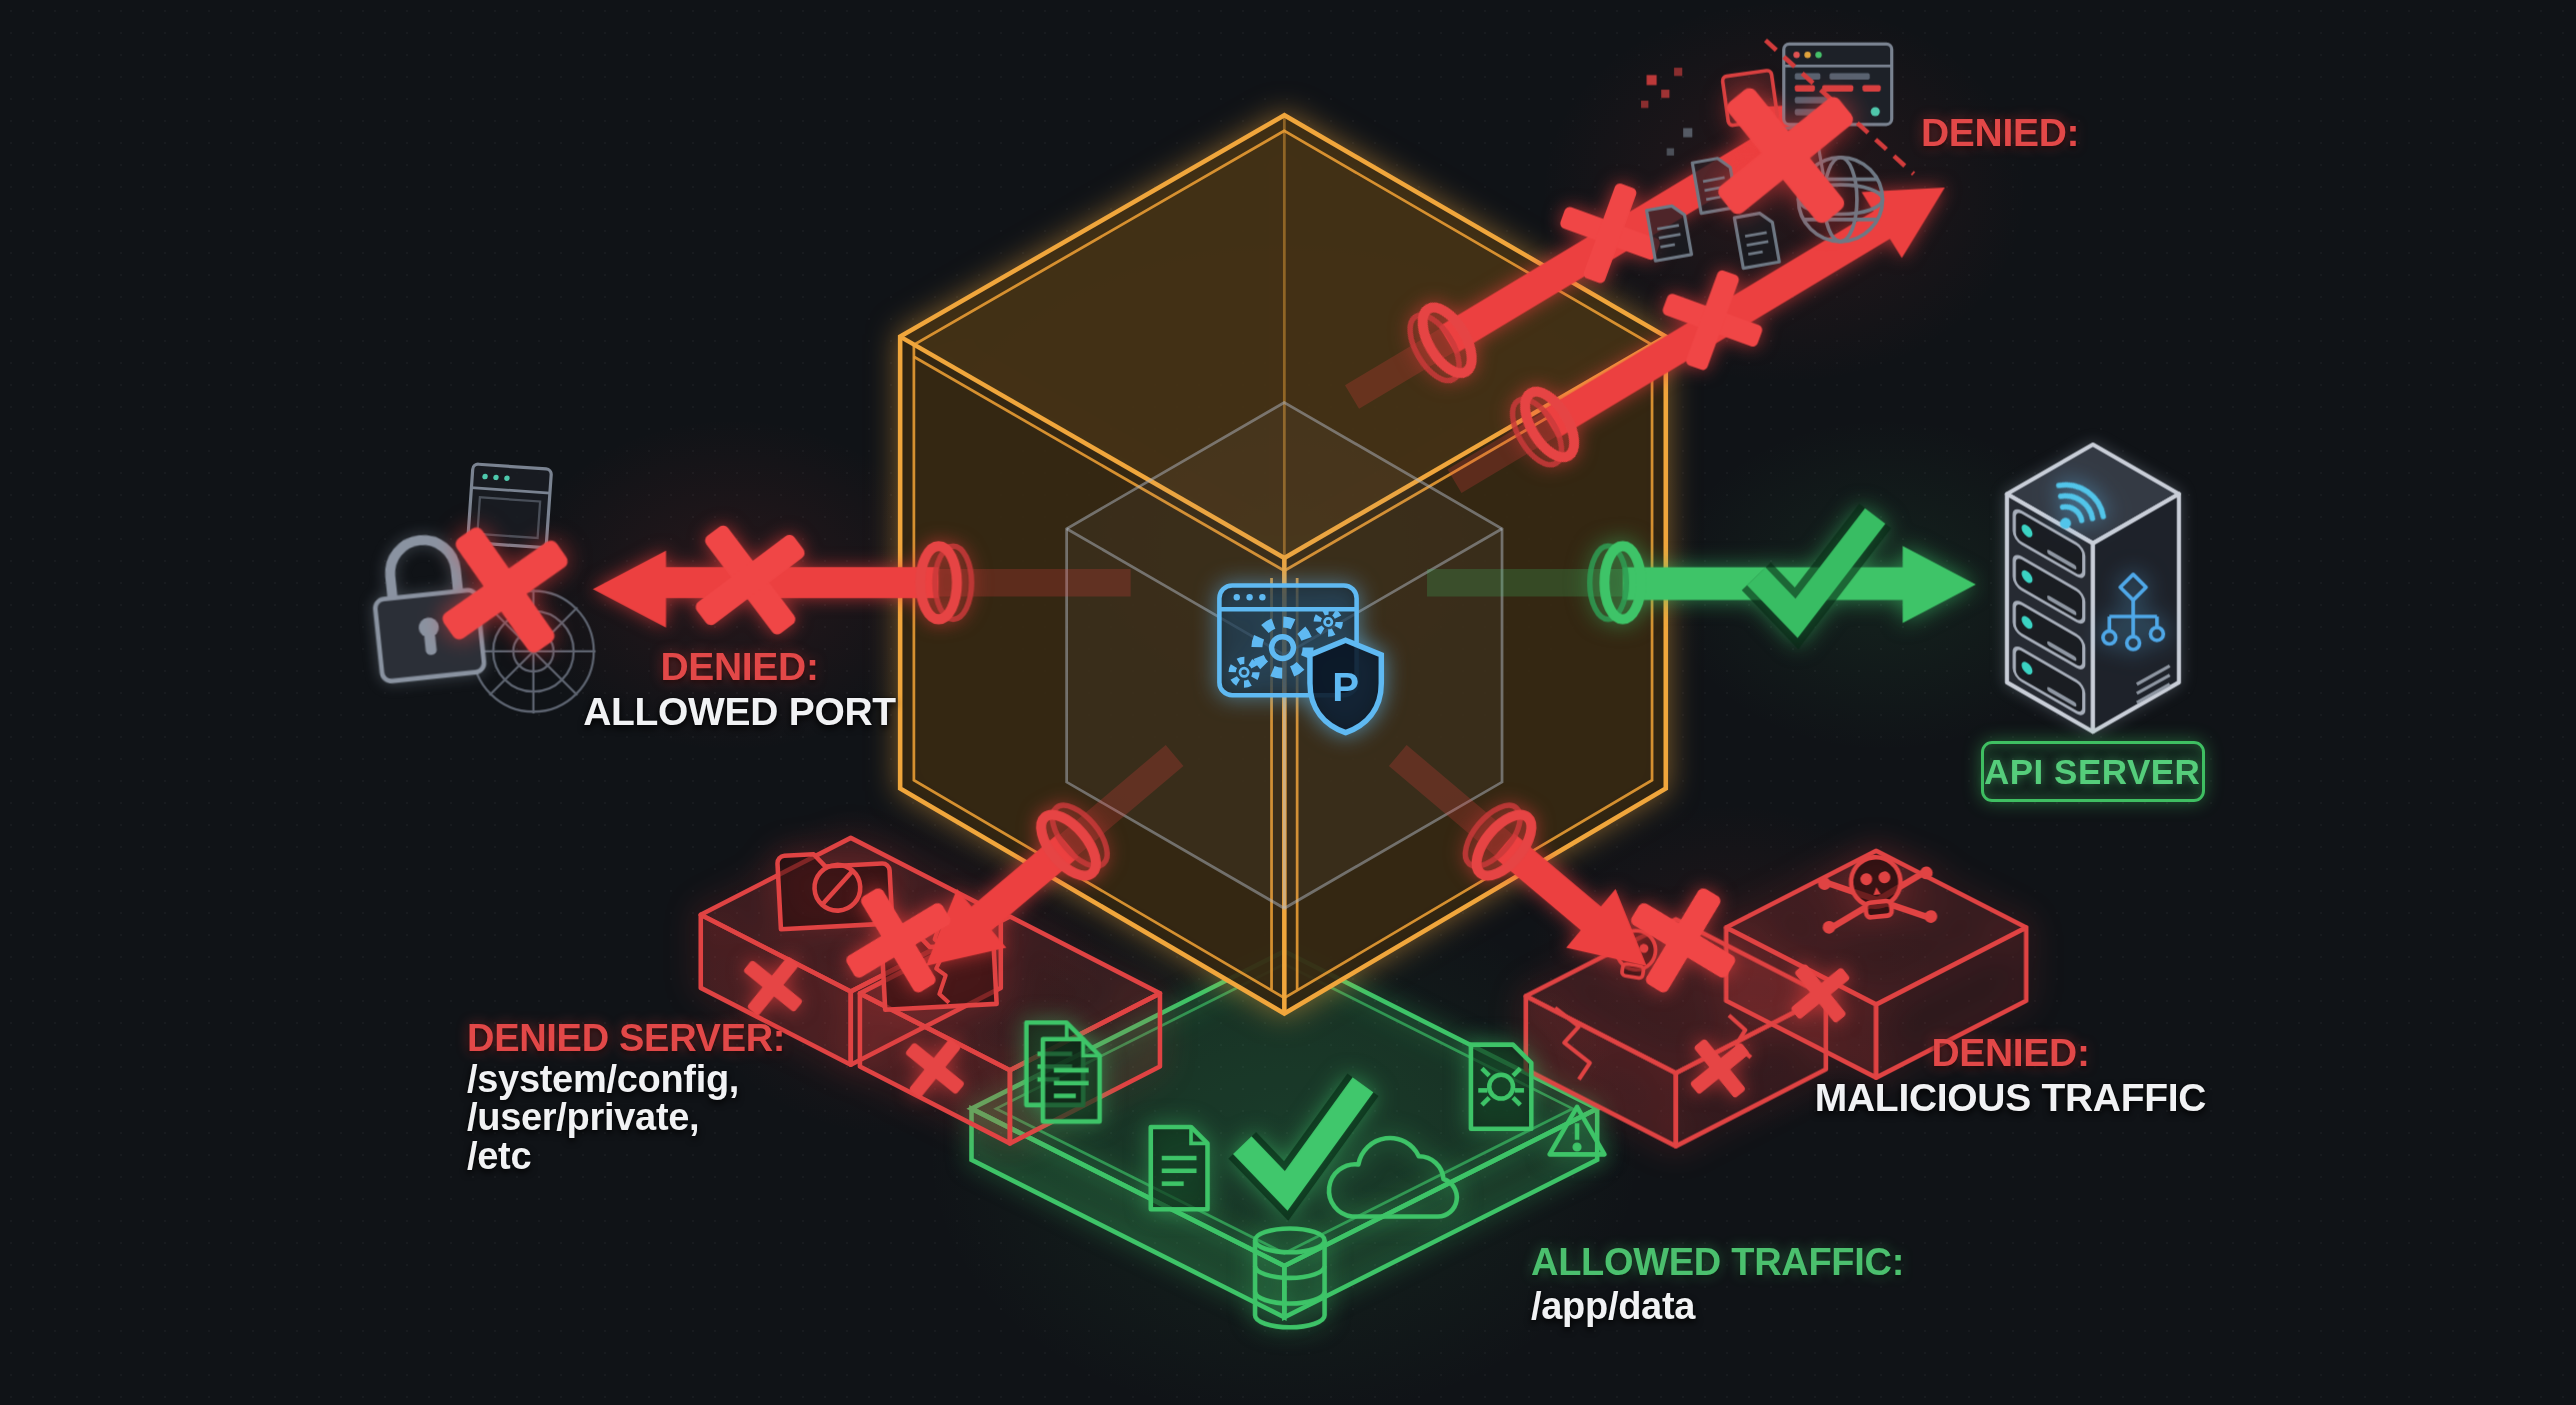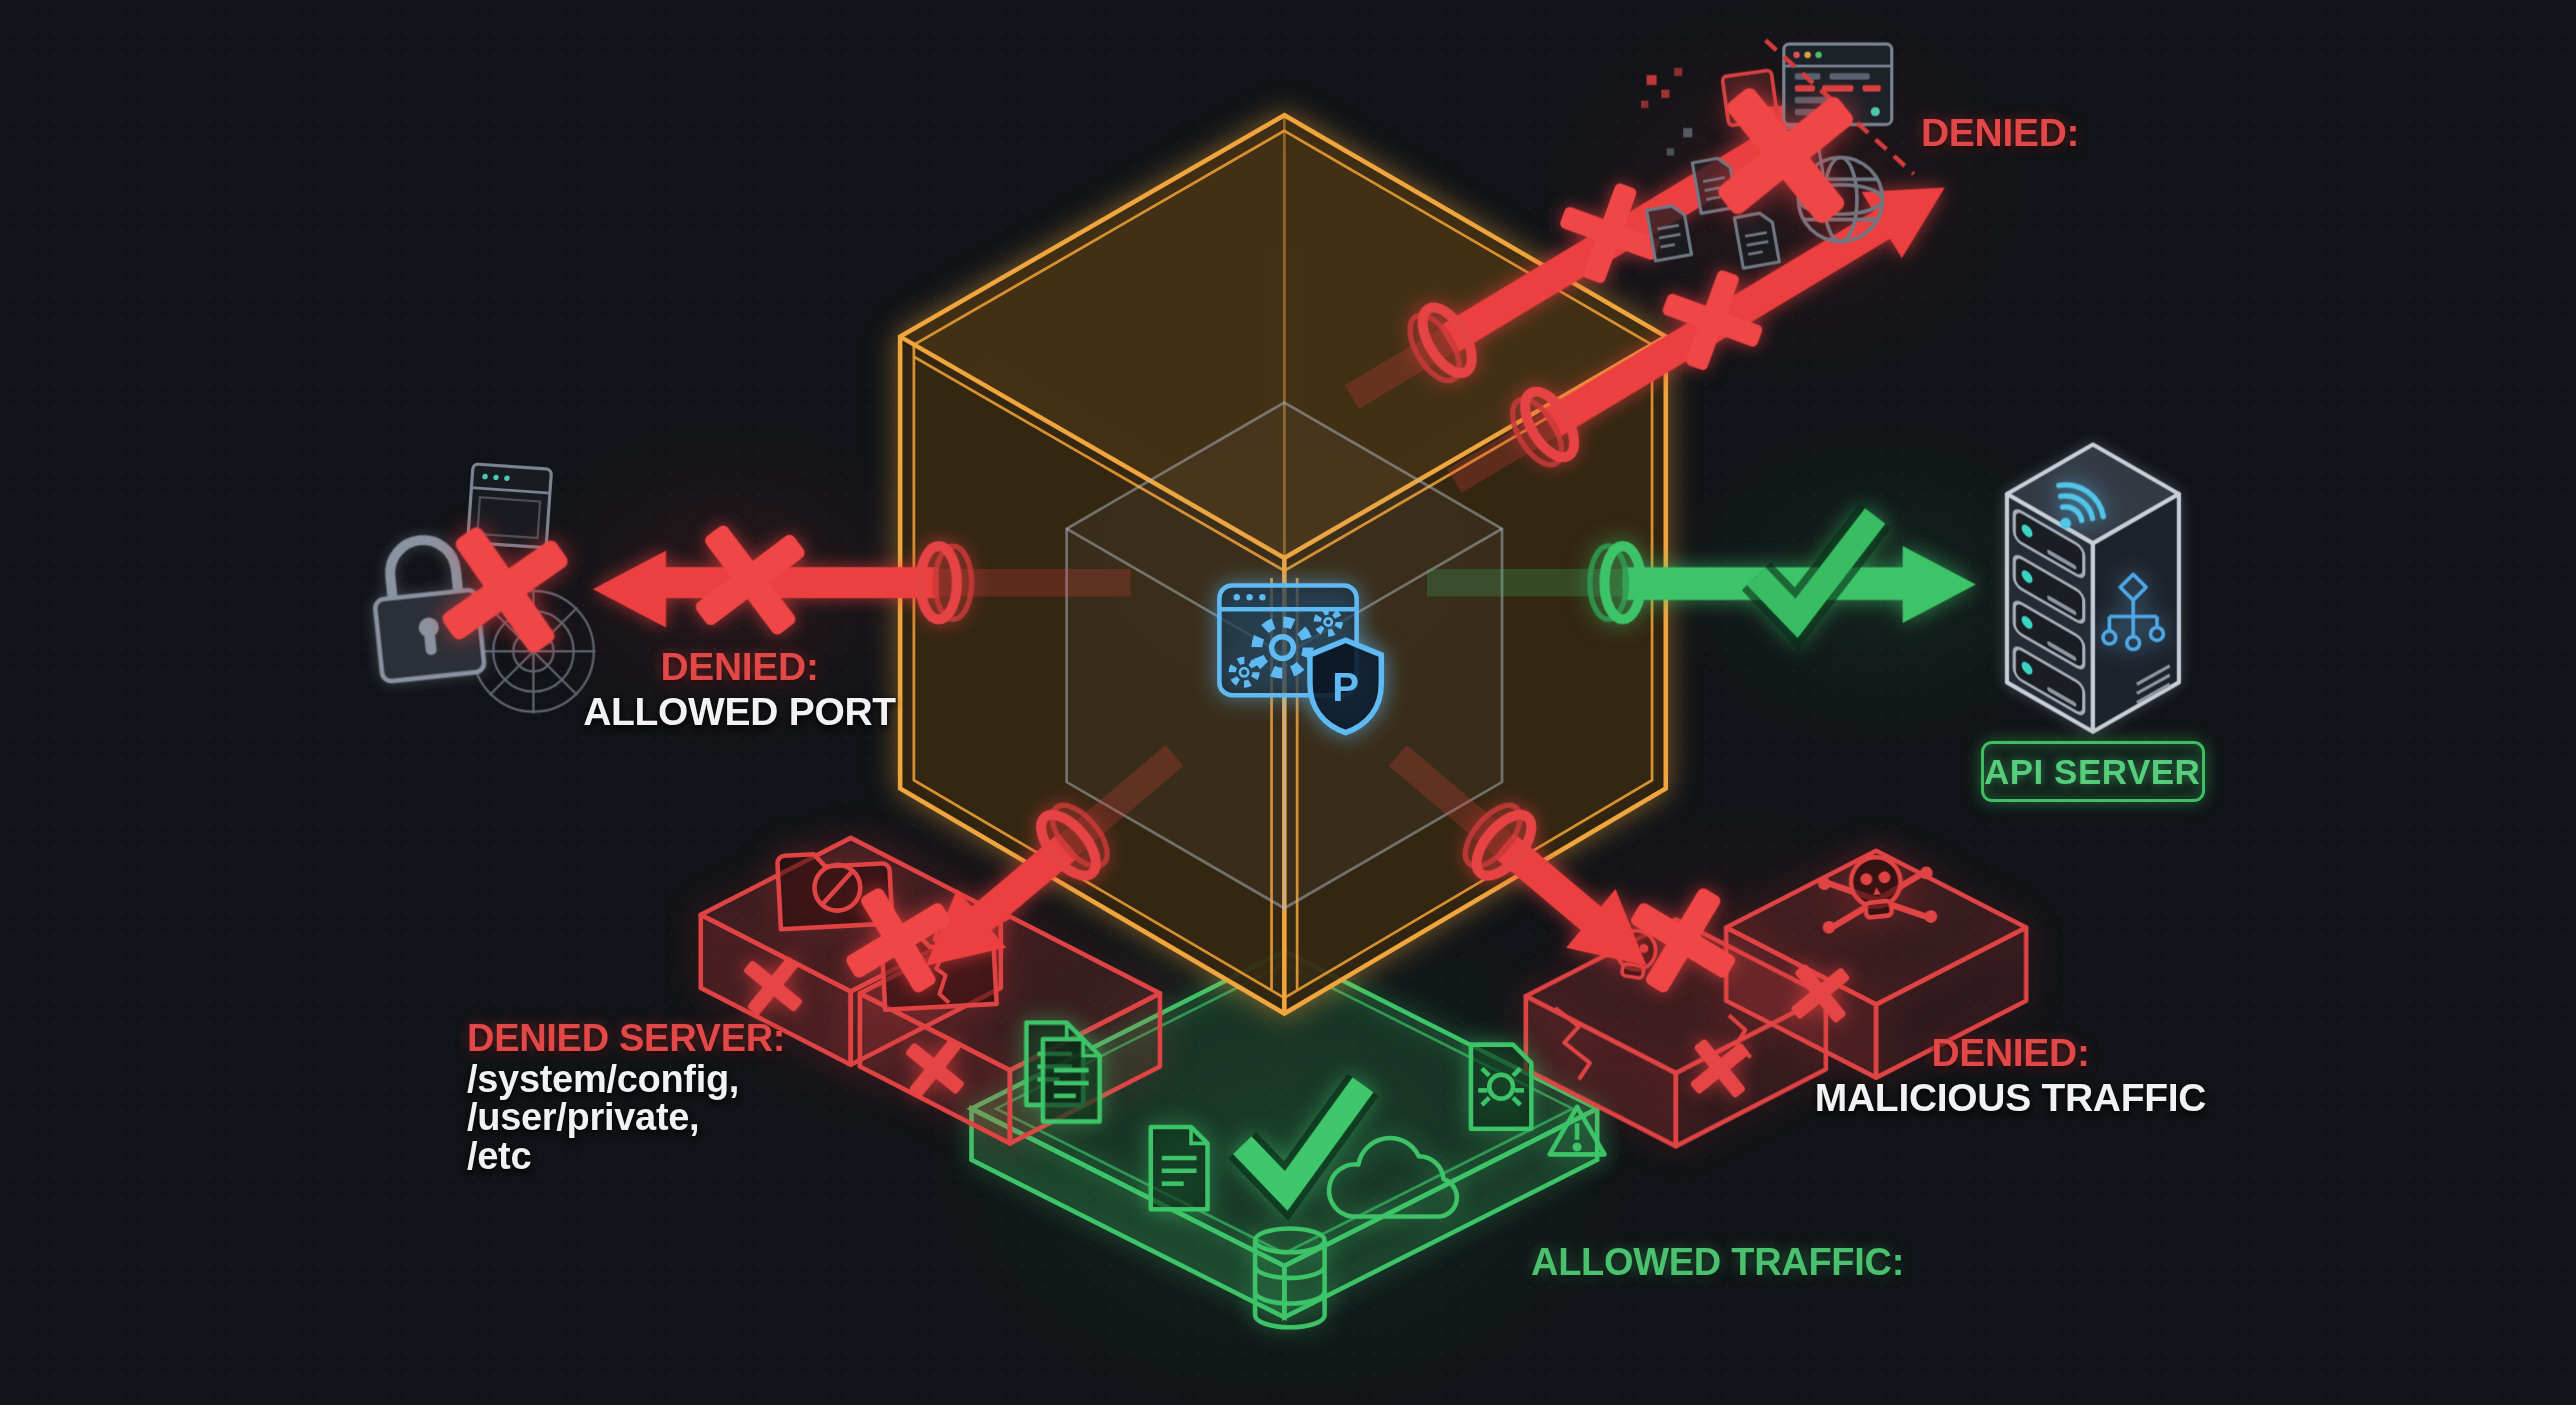--- a/index.html
+++ b/index.html
@@ -399,15 +399,16 @@
   <div class="white">/etc</div>
 </div>
 
 <div class="lbl center" style="left:1800px;top:1030px;width:421px;font-size:39px;">
   <div class="red">DENIED:</div>
   <div class="white">MALICIOUS TRAFFIC</div>
 </div>
 
 <div class="lbl" style="left:1531px;top:1240px;font-size:38px;">
   <div class="green">ALLOWED TRAFFIC:</div>
+  <div class="white">/app/data</div>
 </div>
 </div>
 
 
 </body></html>

